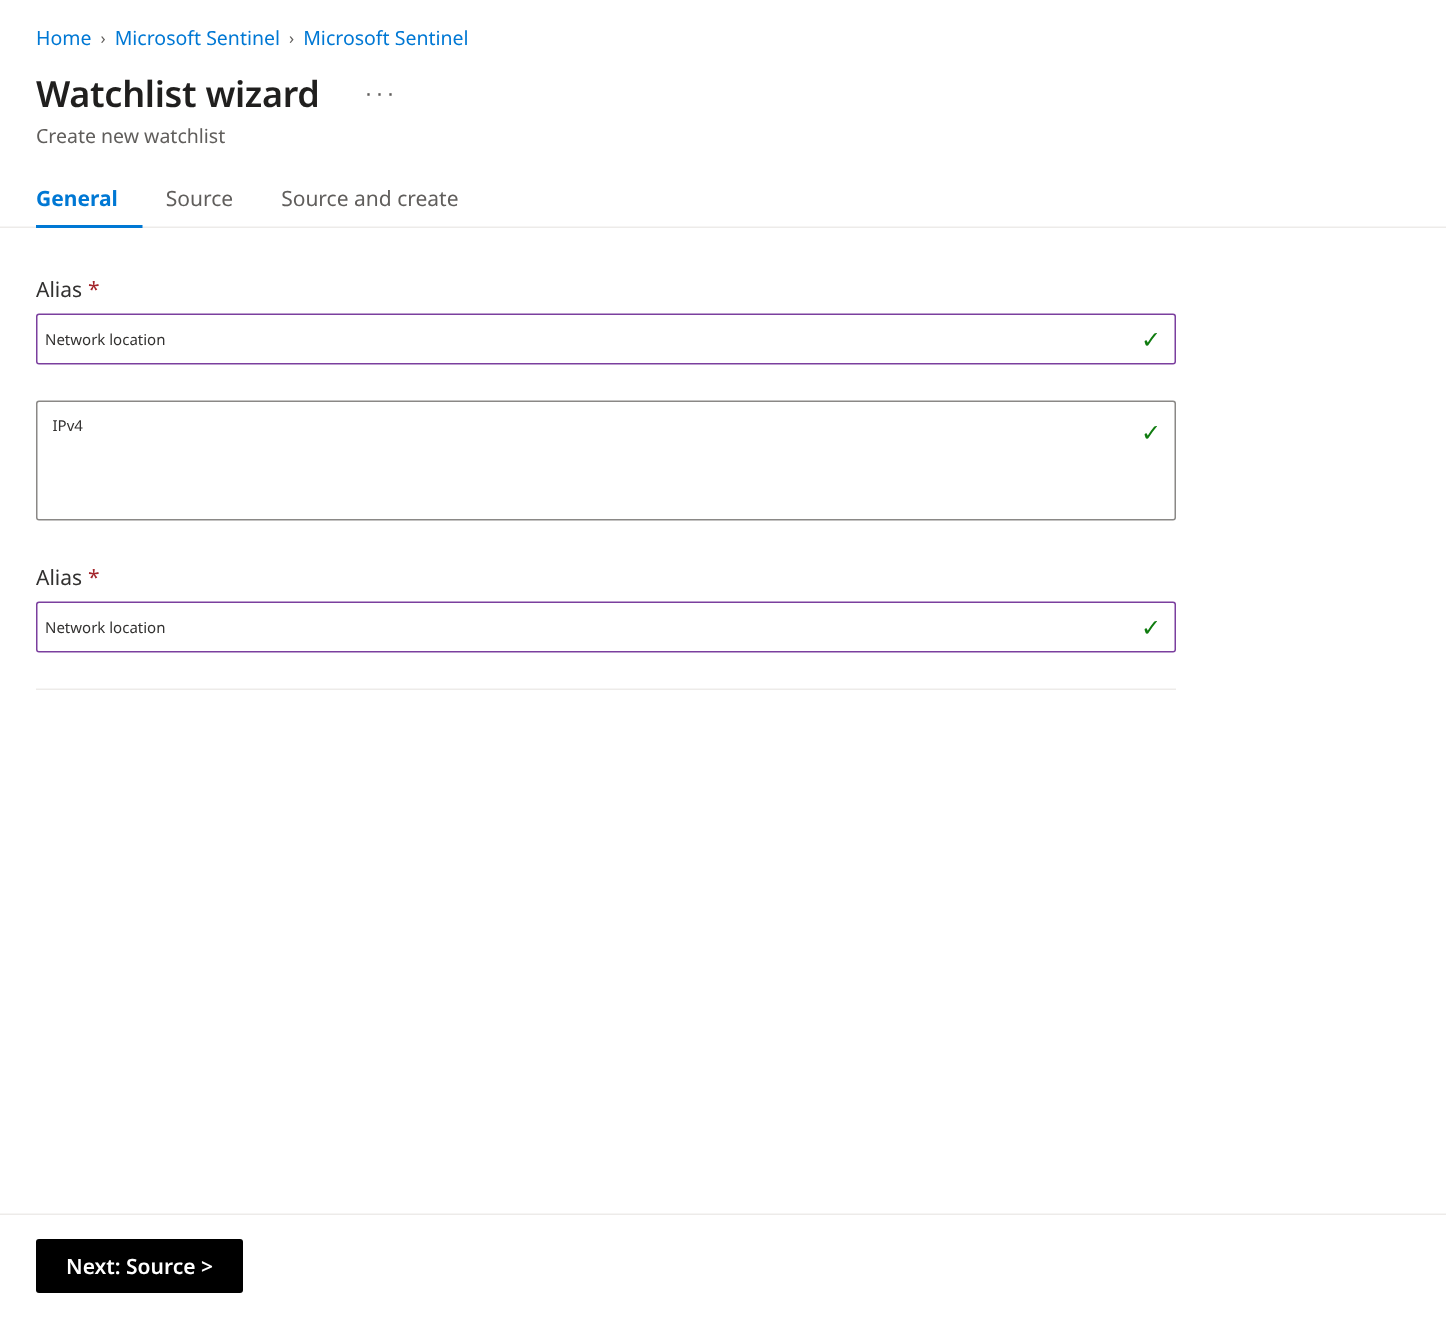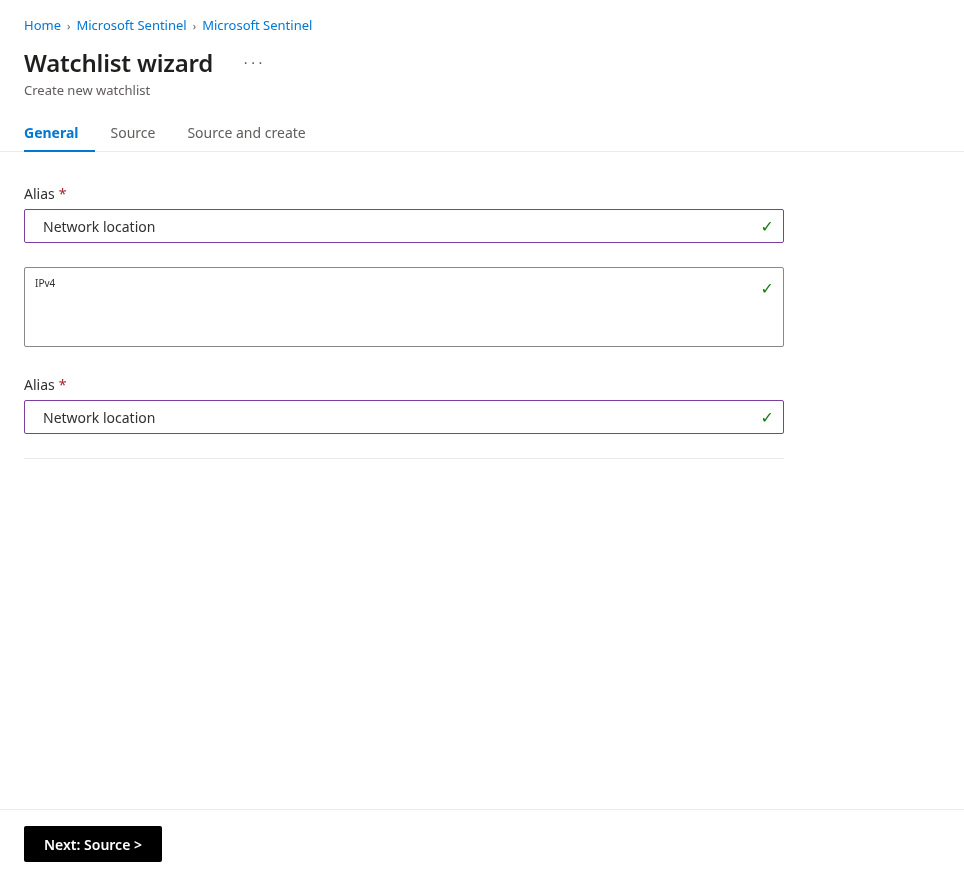--- a/index.html
+++ b/index.html
@@ -142,22 +142,22 @@
     .input-wrapper {
       position: relative;
       width: 760px;
     }
 
     .input-wrapper input {
       width: 100%;
       height: 34px;
       border: 1.5px solid #7b3f9e;
       border-radius: 2px;
-      padding: 0 36px 0 18px;
-      font-size: 14px;
+      padding: 0 36px 0 5px;
+      font-size: 10px;
       font-family: inherit;
       color: #323130;
       background: #ffffff;
       outline: none;
     }
 
     .input-wrapper .check-icon {
       position: absolute;
       right: 10px;
       top: 50%;

